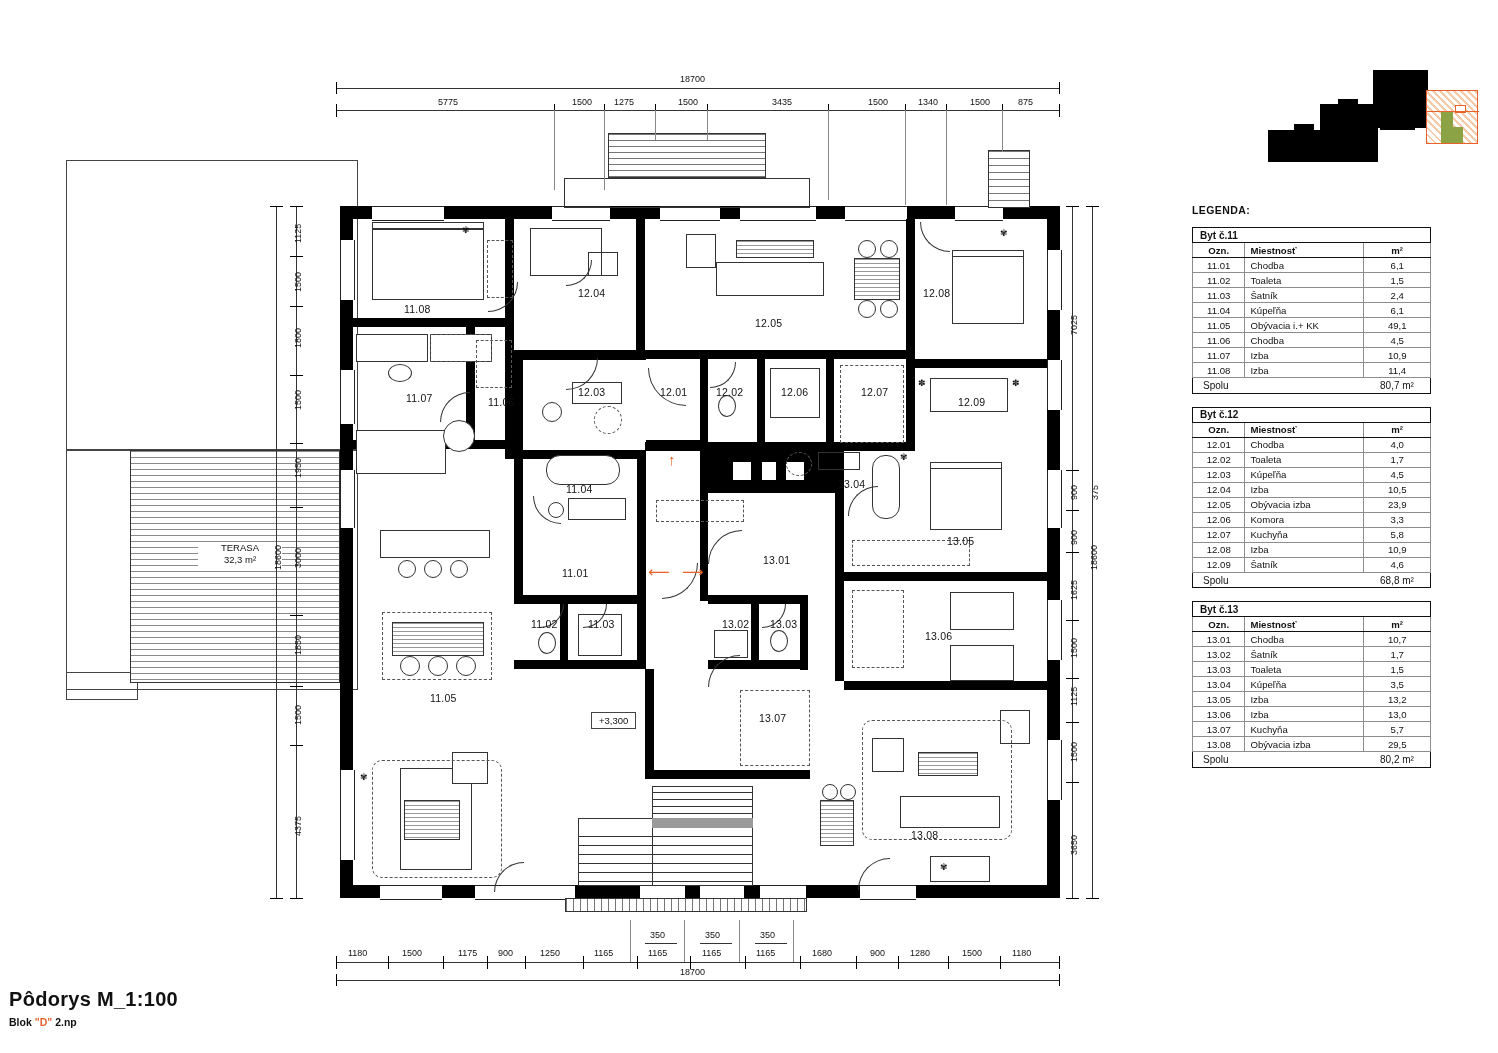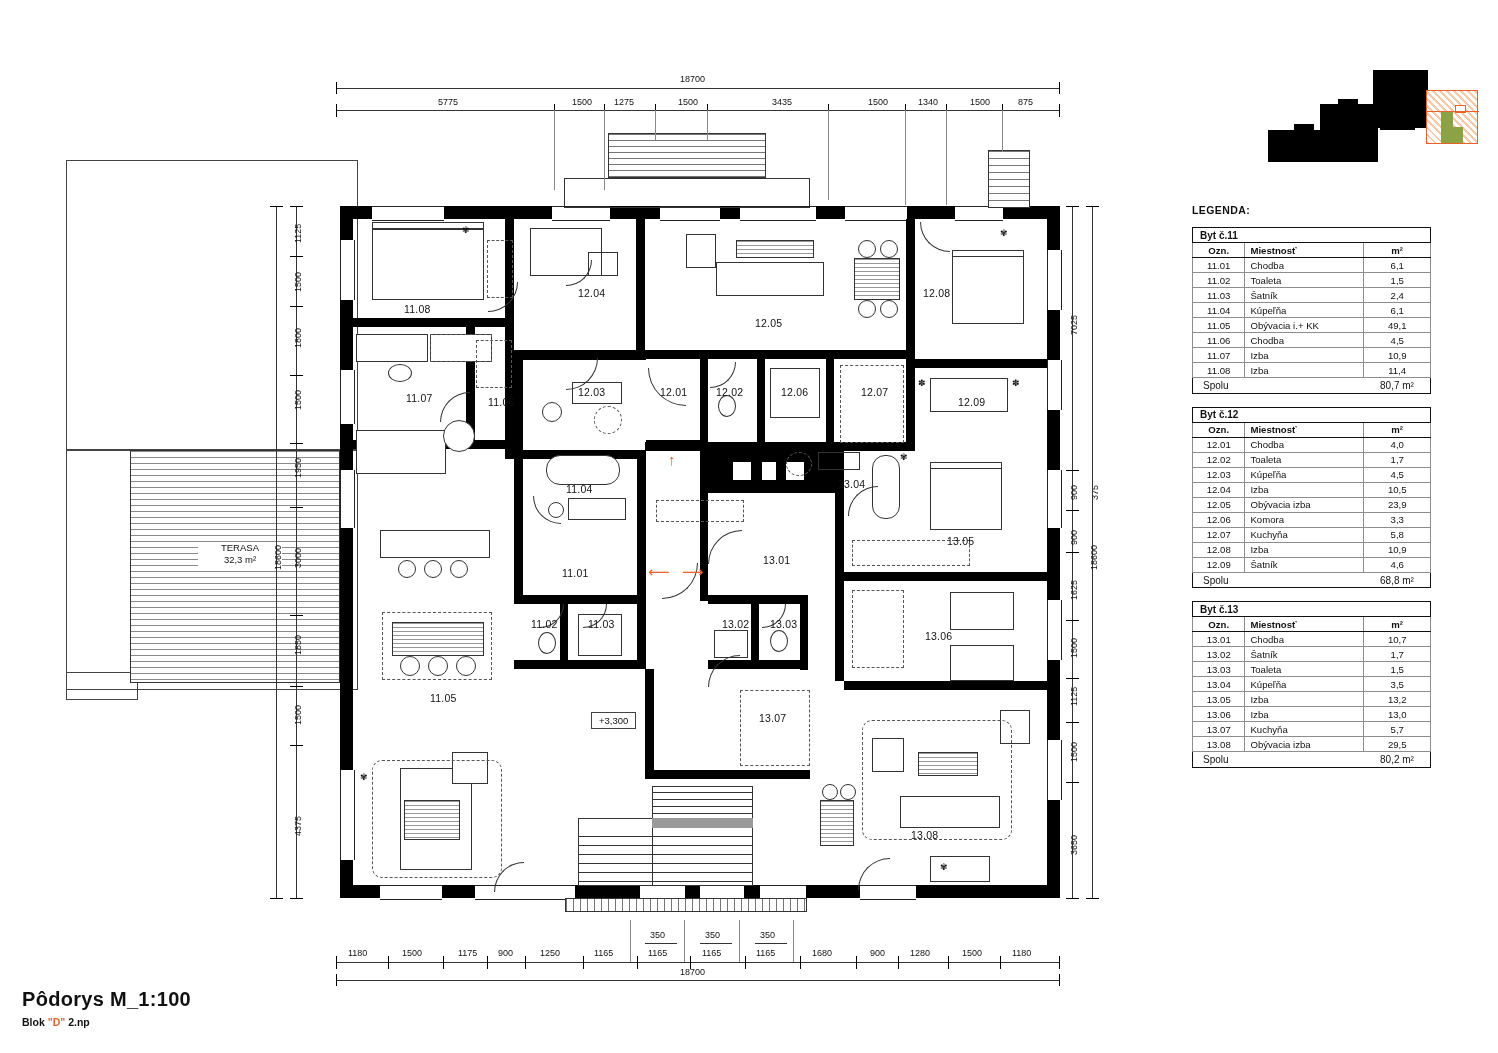--- a/index.html
+++ b/index.html
@@ -33,21 +33,21 @@
   .lgtable .byt td{border:none;font-weight:bold;font-size:10px;padding-left:7px;
            border-bottom:1.6px solid #111;}
   .c-oz{width:52px;text-align:center !important;}
   .c-ms{width:118px;}
   .c-m2{width:66px;text-align:center !important;}
   .sumrow td{border:none !important;font-size:10px;padding-top:2px;}
   .sum-l{padding-left:10px !important;}
   .sum-v{text-align:center !important;}
 
   
-  #title{position:absolute;left:22px;top:988px;}
+  #title{position:absolute;left:9px;top:988px;}
   #title .t1{font-size:20px;font-weight:bold;letter-spacing:.3px;}
   #title .t2{font-size:10.5px;font-weight:bold;margin-top:5px;}
   .orange{color:#e8622a;}
 
   
   #keydia{position:absolute;left:1268px;top:62px;width:225px;height:112px;}
   .kblk{position:absolute;background:#000;}
   .khl{position:absolute;border:1.5px solid #e8622a;box-sizing:border-box;
         background:repeating-linear-gradient(45deg,#f6c9a8 0 2px,#fff 2px 5px);}
   .kcore{position:absolute;background:#8ba344;}

